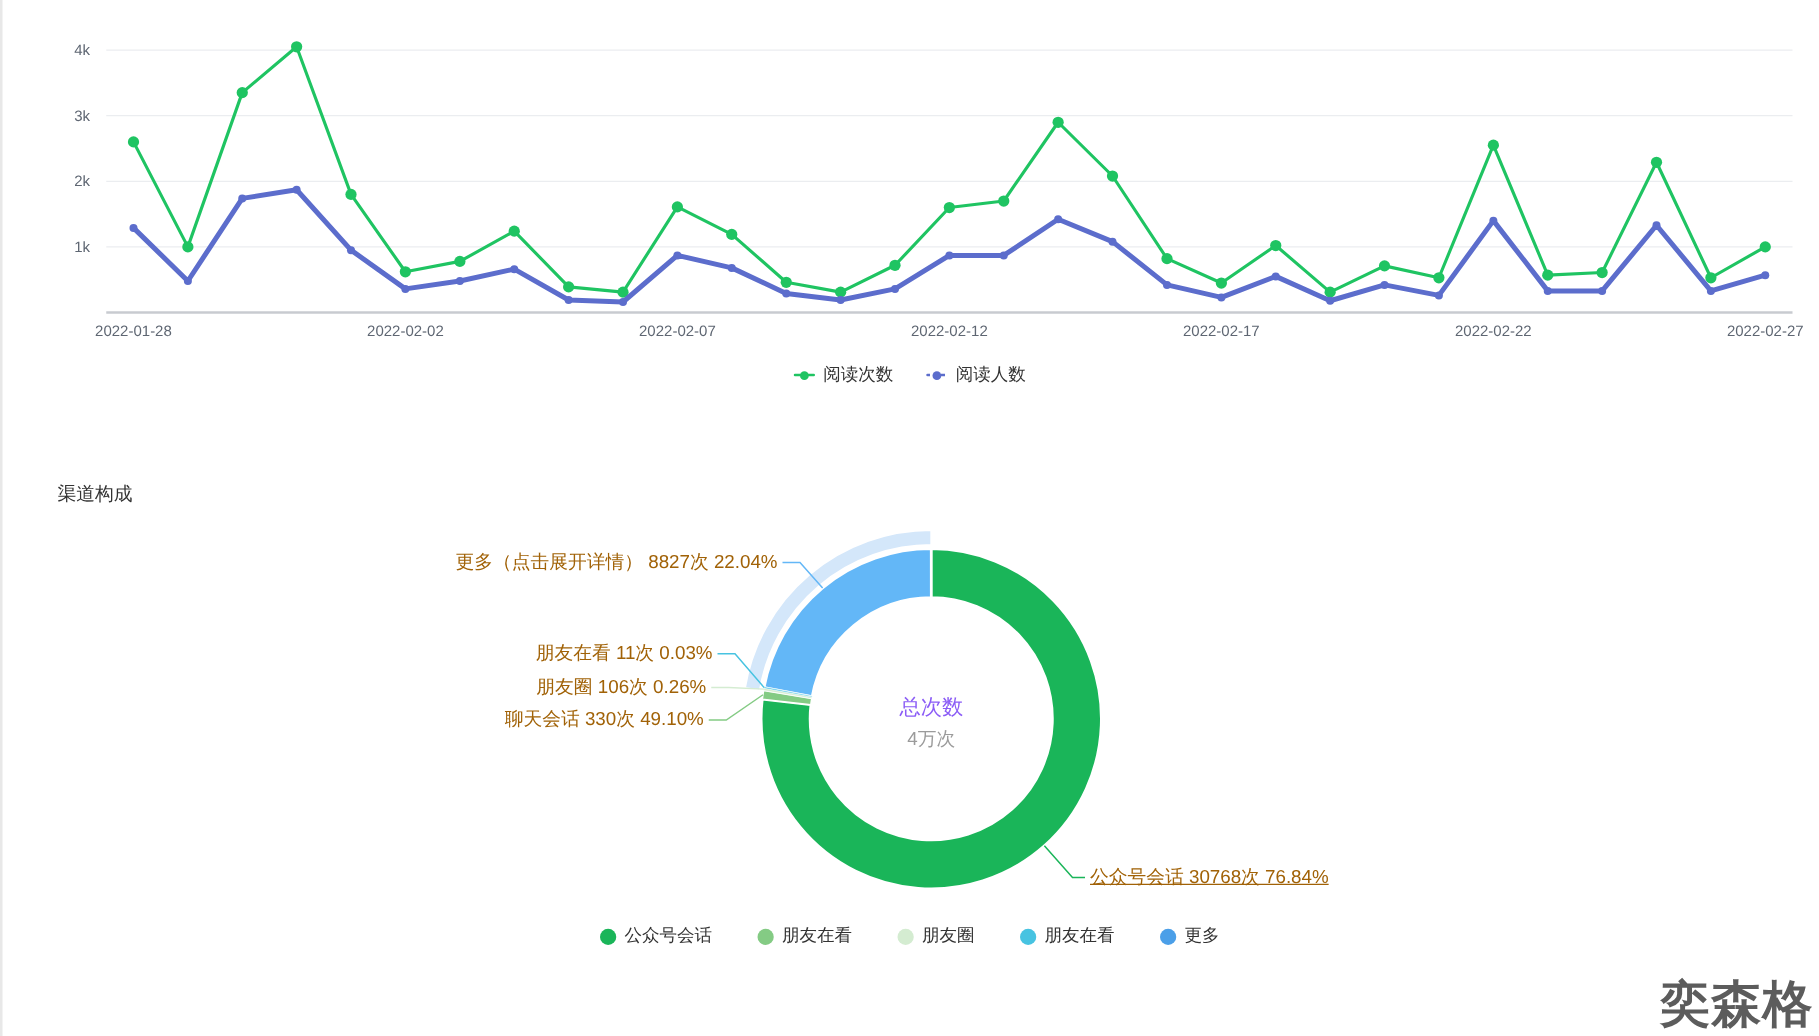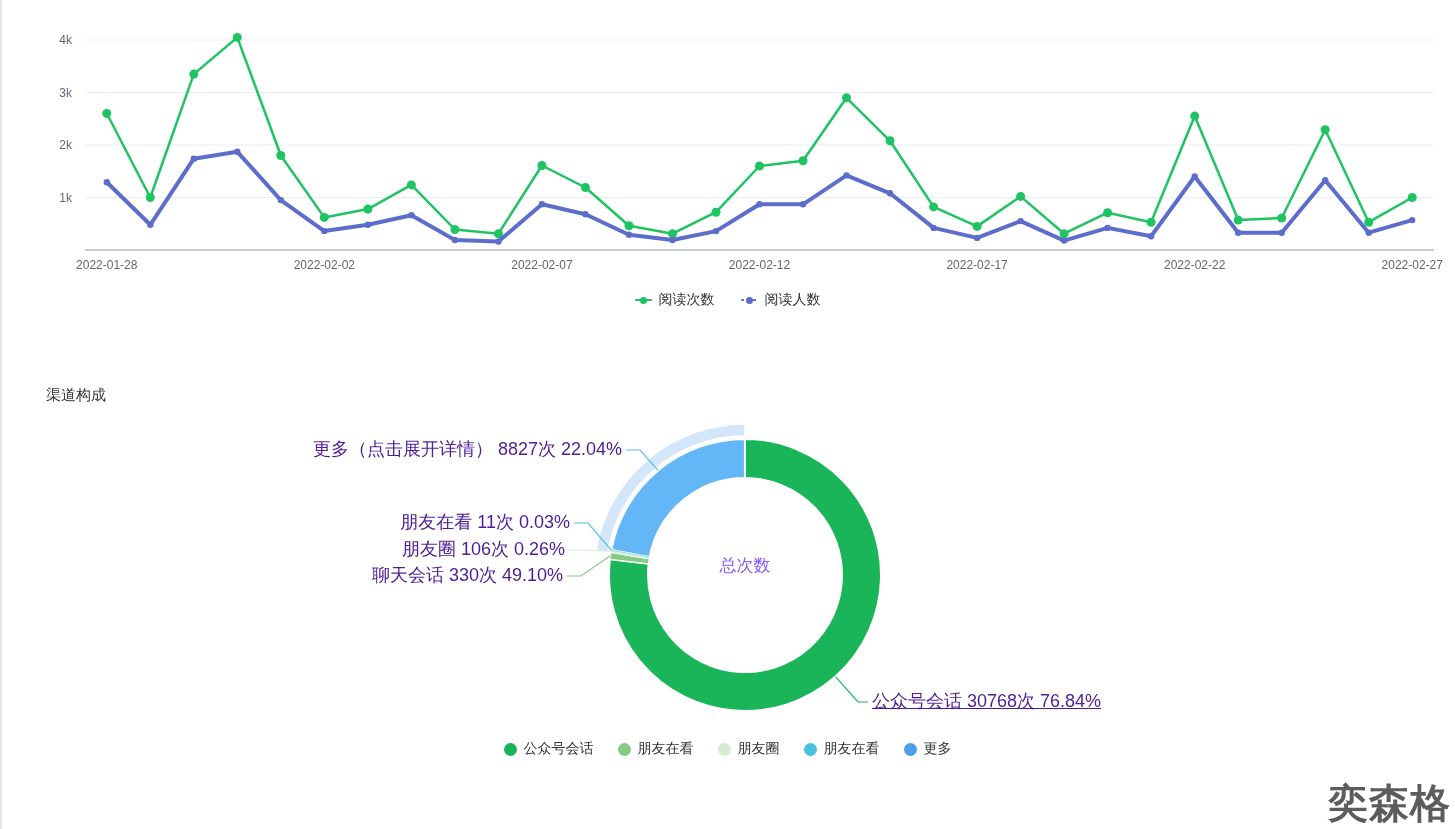--- a/index.html
+++ b/index.html
@@ -5,28 +5,28 @@
   html,body{margin:0;padding:0;background:#fff;}
   body{width:1455px;height:829px;overflow:hidden;position:relative;
        font-family:"Liberation Sans","DejaVu Sans",sans-serif;}
   .page{position:relative;width:1455px;height:829px;background:#fff;}
   .left-edge{position:absolute;left:0;top:0;width:2px;height:100%;background:#e8e8e8;}
   svg{position:absolute;left:0;top:0;}
   #line-chart-svg{top:0;}
   #donut-svg{top:380px;}
   .legend-row{position:absolute;left:0;width:100%;display:flex;justify-content:center;align-items:center;}
   #line-legend{top:291px;gap:26px;}
-  #pie-legend{top:740px;gap:24px;}
+  #pie-legend{top:740px;gap:36px;}
   .legend-item{display:flex;align-items:center;gap:7px;font-size:14px;color:#333;cursor:pointer;}
   .lmarker{position:relative;width:17px;height:9px;flex:0 0 auto;}
   .lmarker .line{position:absolute;top:3.5px;left:0;right:0;height:2px;border-radius:1px;}
   .lmarker .dot{position:absolute;top:1px;left:5px;width:7px;height:7px;border-radius:50%;}
   .pdot{width:13px;height:13px;border-radius:50%;flex:0 0 auto;}
   .section-title{position:absolute;left:46px;top:386px;font-size:15px;color:#333;}
-  .callout{position:absolute;font-size:18px;color:#4c1d95;white-space:nowrap;line-height:15px;}
+  .callout{position:absolute;font-size:15px;color:#a16207;white-space:nowrap;line-height:15px;}
   .donut-center{position:absolute;left:595px;top:554px;width:300px;text-align:center;}
   .donut-center .t{font-size:17px;color:#8b5cf6;}
   .donut-center .v{font-size:15px;color:#9b9b9b;margin-top:5px;}
   .watermark{position:absolute;right:4px;bottom:-2px;font-size:40px;font-weight:bold;
              color:#5c5c5c;letter-spacing:1px;font-family:"DejaVu Sans","Liberation Sans",sans-serif;}
 </style>
 </head>
 <body>
 
 <div class="page">
@@ -157,20 +157,21 @@
   <div id="callouts">
       <div class="callout" style="left:872px;top:694px;text-decoration:underline;">公众号会话 30768次 76.84%</div>
       <div class="callout" style="right:892px;top:568px;text-align:right;">聊天会话 330次 49.10%</div>
       <div class="callout" style="right:890px;top:542px;text-align:right;">朋友圈 106次 0.26%</div>
       <div class="callout" style="right:885px;top:515px;text-align:left;">朋友在看 11次 0.03%</div>
       <div class="callout" style="right:833px;top:442px;text-align:right;">更多（点击展开详情） 8827次 22.04%</div>
     </div>
 
   <div class="donut-center">
     <div class="t">总次数</div>
+    <div class="v">4万次</div>
   </div>
 
   <div class="legend-row" id="pie-legend">
       <div class="legend-item">
         <span class="pdot" style="background: rgb(26, 181, 89);"></span>
         <span>公众号会话</span>
       </div>
       <div class="legend-item">
         <span class="pdot" style="background: rgb(132, 203, 132);"></span>
         <span>朋友在看</span>

